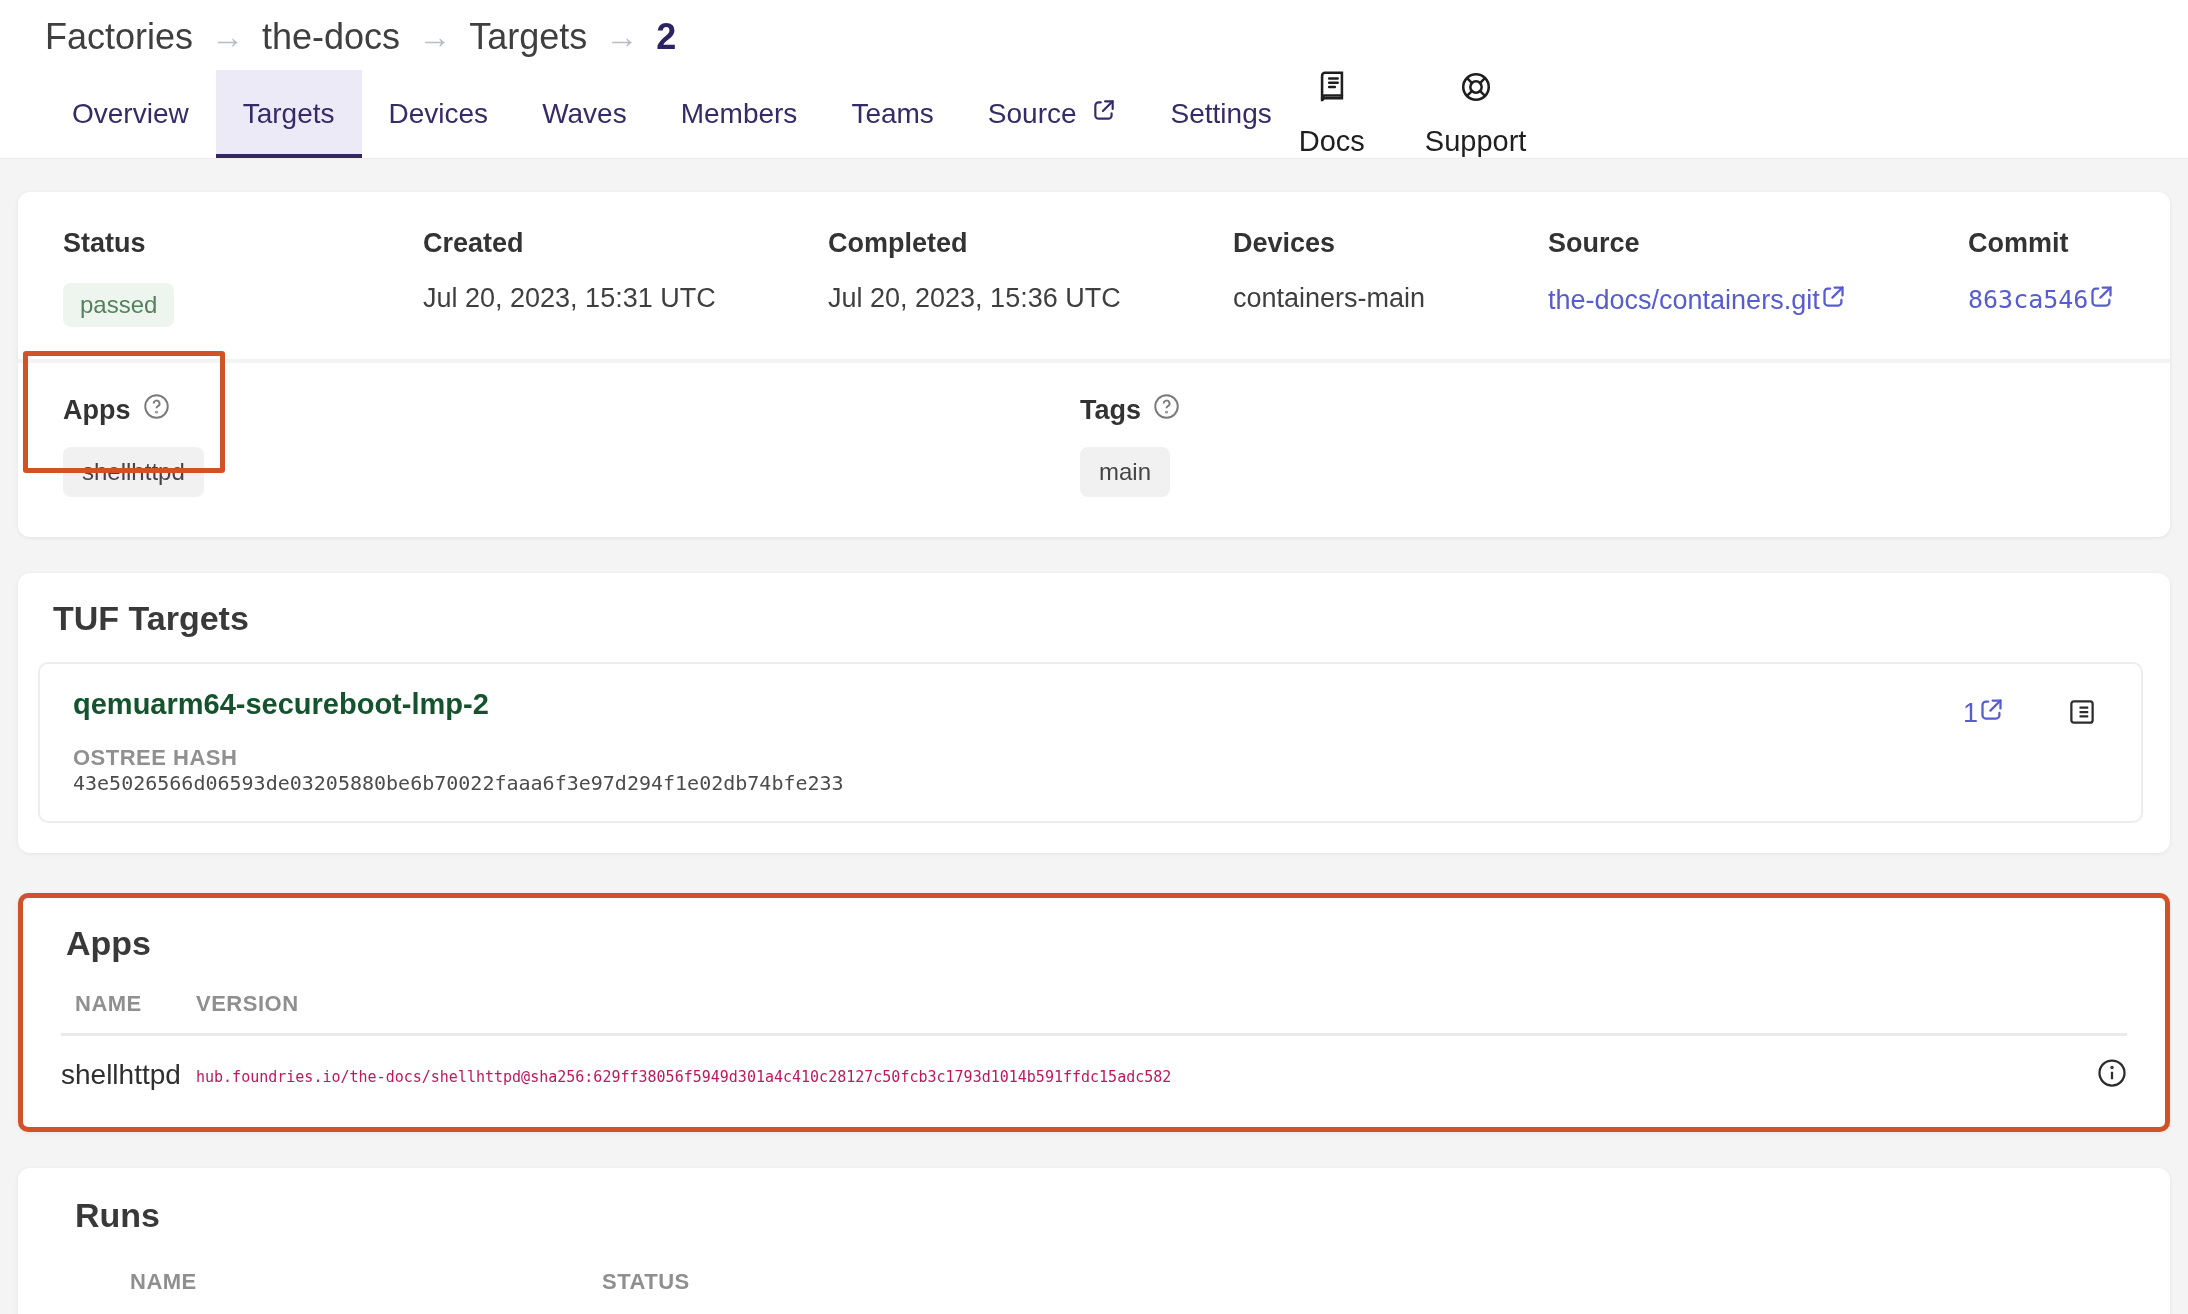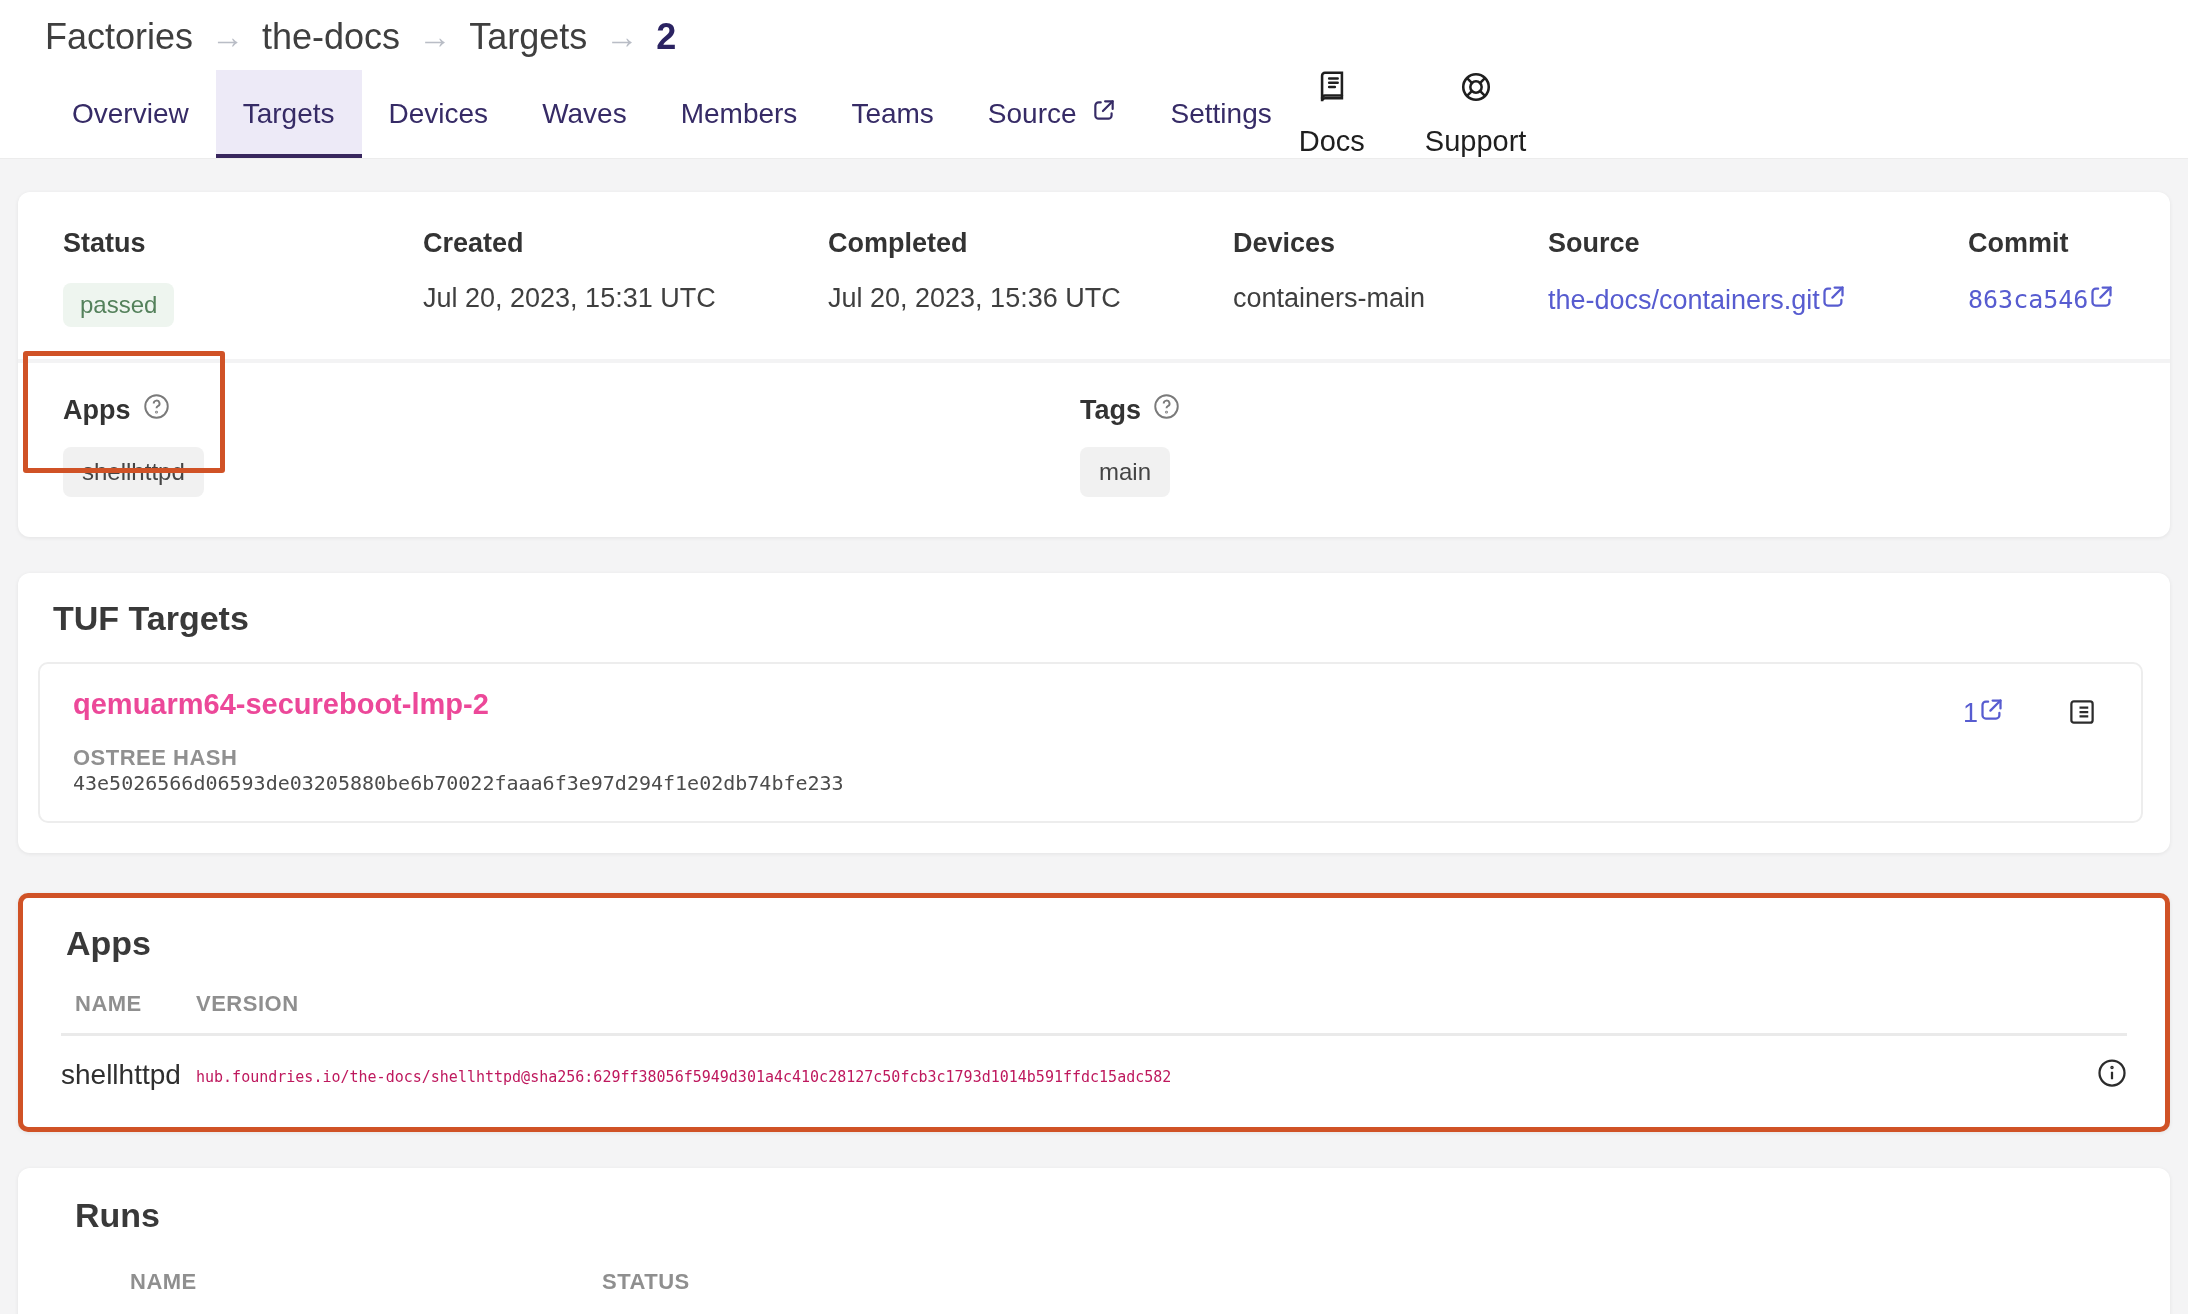--- a/index.html
+++ b/index.html
@@ -74,21 +74,21 @@
   }
 
   
   .card-tuf { margin-top:36px; padding:26px 27px 30px 20px; }
   .section-title { font-size:34px; color:#393939; margin-left:15px; }
   .tuf-box {
     margin-top:24px; border:2px solid #ededed; border-radius:10px;
     padding:24px 26px 26px 33px;
     display:flex; justify-content:space-between; align-items:flex-start;
   }
-  .tuf-name { font-size:29px; font-weight:700; color:#ec4899; }
+  .tuf-name { font-size:29px; font-weight:700; color:#14532d; }
   .tuf-hash-label {
     margin-top:24px; font-size:22px; font-weight:700; color:#909090; letter-spacing:.5px;
   }
   .tuf-hash { margin-top:0; font-size:20px; color:#4c4c4c; }
   .tuf-actions { display:flex; align-items:center; gap:62px; margin-top:8px; margin-right:18px; }
   .tuf-count { font-size:27px; }
   .icon-btn { background:none; border:none; cursor:pointer; color:#2c2c2c; }
   .icon-btn svg { width:30px; height:30px; }
 
   

